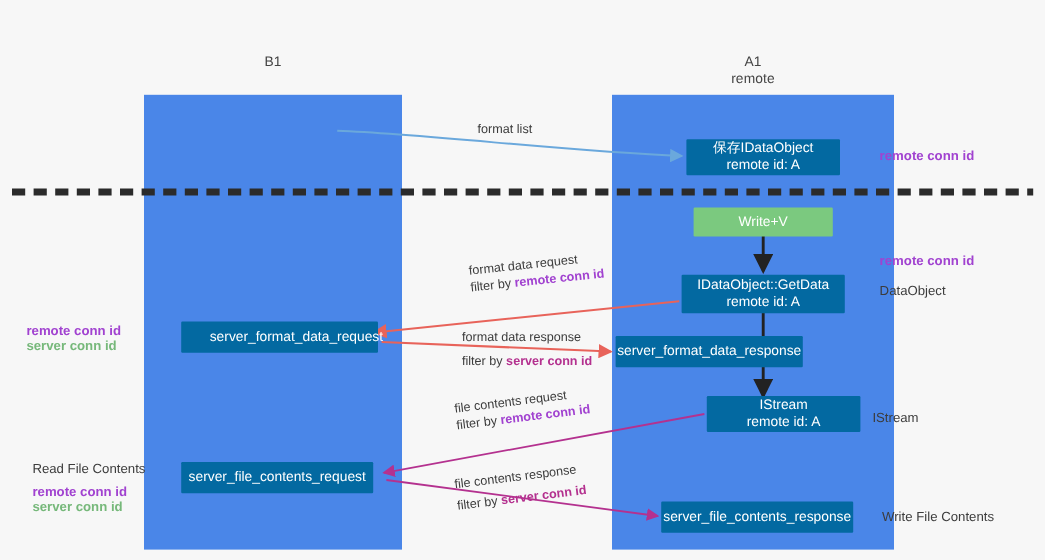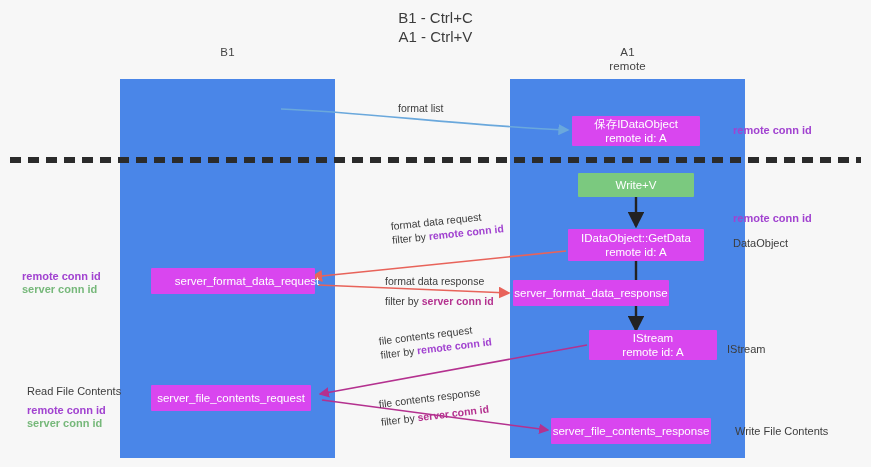--- a/index.html
+++ b/index.html
@@ -49,21 +49,21 @@
     align-items: center;
     justify-content: center;
     text-align: center;
     color: #fff;
     font-size: 11.5px;
     line-height: 14px;
     border-radius: 1px;
     z-index: 4;
   }
   .node.green { background: #7bc97f; }
-  .node.orange { background: #d946ef; align-items: center; }
+  .node.orange { background: #0369a1; align-items: center; }
 
   .side-label {
     position: absolute;
     font-size: 11px;
     line-height: 14px;
     z-index: 5;
     white-space: nowrap;
   }
   .c-purple { color: #a142d0; font-weight: bold; }
   .c-green  { color: #76b87a; font-weight: bold; }
@@ -94,24 +94,20 @@
     width: 871px; height: 20px;
     z-index: 8;
     pointer-events: none;
   }
 </style>
 </head>
 <body>
 
 <div id="stage">
 
-  <div class="title">
-    <div>B1 - Ctrl+C</div>
-    <div>A1 - Ctrl+V</div>
-  </div>
 
   <div class="col-head head-b1">
     <div>B1</div>
   </div>
   <div class="col-head head-a1">
     <div>A1</div>
     <div>remote</div>
   </div>
 
   <div class="lane lane-b1"></div>

